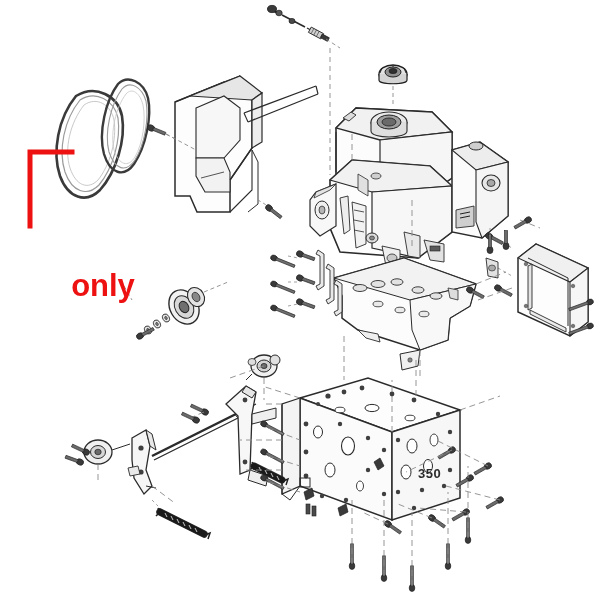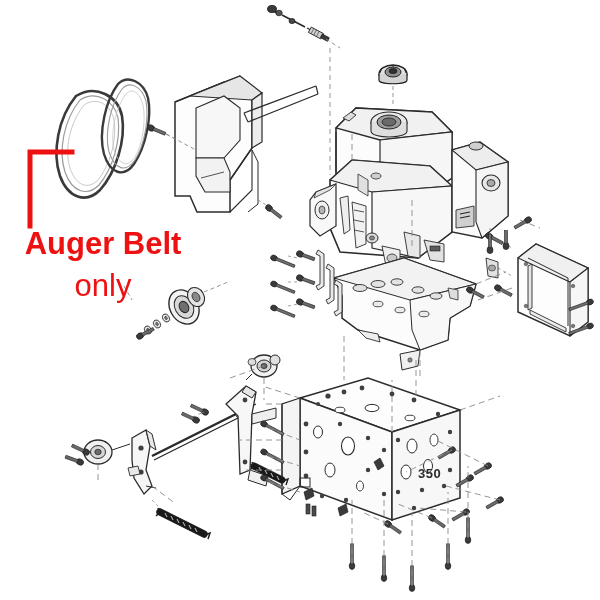--- a/index.html
+++ b/index.html
@@ -4,21 +4,21 @@
 <title>Parts Diagram</title>
 <style>
   html,body{margin:0;padding:0;background:#fff;}
   body{width:600px;height:600px;overflow:hidden;
        font-family:"Liberation Sans","DejaVu Sans",sans-serif;}
   #stage{position:relative;width:600px;height:600px;background:#ffffff;}
   #stage svg{position:absolute;left:0;top:0;}
   .anno-l1{position:absolute;left:8px;top:226px;width:190px;
            font-size:31px;font-weight:bold;text-align:center;}
   .anno-l2{position:absolute;left:8px;top:268px;width:190px;
-           font-size:31px;font-weight:normal;text-align:center;}
+           font-size:31px;font-weight:bold;text-align:center;}
 </style>
 </head>
 <body>
 
 <div id="stage">
 
   <svg width="600" height="600" viewBox="0 0 600 600">
     <defs>
       <g id="bolt-g">
         <ellipse cx="0" cy="0" rx="3.6" ry="3.0" fill="#3a3a3a" stroke="#1f1f1f" stroke-width="0.7"></ellipse>
@@ -445,16 +445,15 @@
           <use href="#bolt-g"></use>
         </g>
       <path d="M490,236 L490,228" stroke="#8a8a8a" stroke-width="0.8" stroke-dasharray="3,3"></path>
     </g>
   </svg>
 
   <svg width="600" height="600" viewBox="0 0 600 600" style="pointer-events:none">
     <path d="M30,152 L72,152 M30,152 L30,226" stroke="#ee1111" stroke-width="5" fill="none" stroke-linecap="square"></path>
   </svg>
 
-  <div class="anno-l1" style="color:#ee1111">Auger Belt</div>
   <div class="anno-l2" style="color:#ee1111">only</div>
 
 </div>
 
 </body></html>

